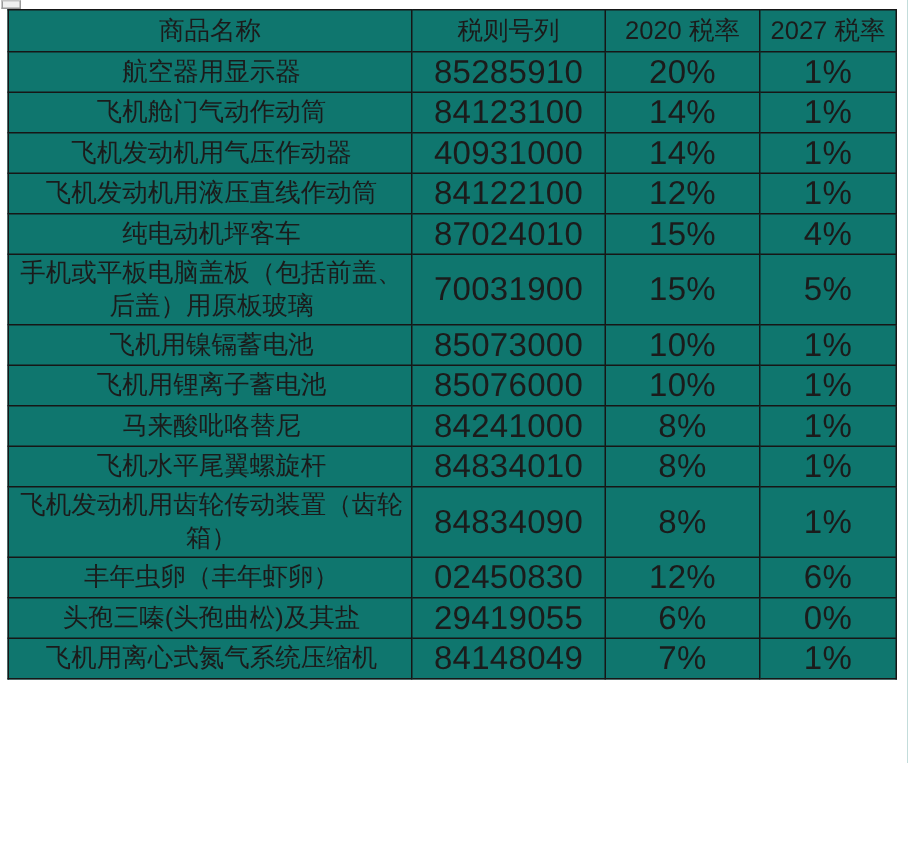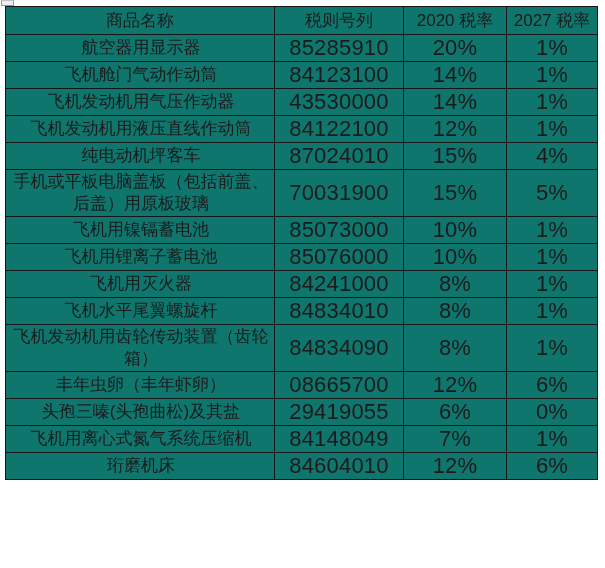--- a/index.html
+++ b/index.html
@@ -79,21 +79,21 @@
         <td class="num-cell">1%</td>
       </tr>
       <tr>
         <td class="name-cell">飞机舱门气动作动筒</td>
         <td class="num-cell">84123100</td>
         <td class="num-cell">14%</td>
         <td class="num-cell">1%</td>
       </tr>
       <tr>
         <td class="name-cell">飞机发动机用气压作动器</td>
-        <td class="num-cell">43530000</td>
+        <td class="num-cell">40931000</td>
         <td class="num-cell">14%</td>
         <td class="num-cell">1%</td>
       </tr>
       <tr>
         <td class="name-cell">飞机发动机用液压直线作动筒</td>
         <td class="num-cell">84122100</td>
         <td class="num-cell">12%</td>
         <td class="num-cell">1%</td>
       </tr>
       <tr>
@@ -114,55 +114,49 @@
         <td class="num-cell">10%</td>
         <td class="num-cell">1%</td>
       </tr>
       <tr>
         <td class="name-cell">飞机用锂离子蓄电池</td>
         <td class="num-cell">85076000</td>
         <td class="num-cell">10%</td>
         <td class="num-cell">1%</td>
       </tr>
       <tr>
-        <td class="name-cell">飞机用灭火器</td>
+        <td class="name-cell">马来酸吡咯替尼</td>
         <td class="num-cell">84241000</td>
         <td class="num-cell">8%</td>
         <td class="num-cell">1%</td>
       </tr>
       <tr>
         <td class="name-cell">飞机水平尾翼螺旋杆</td>
         <td class="num-cell">84834010</td>
         <td class="num-cell">8%</td>
         <td class="num-cell">1%</td>
       </tr>
       <tr>
         <td class="name-cell">飞机发动机用齿轮传动装置（齿轮箱）</td>
         <td class="num-cell">84834090</td>
         <td class="num-cell">8%</td>
         <td class="num-cell">1%</td>
       </tr>
       <tr>
         <td class="name-cell">丰年虫卵（丰年虾卵）</td>
-        <td class="num-cell">08665700</td>
+        <td class="num-cell">02450830</td>
         <td class="num-cell">12%</td>
         <td class="num-cell">6%</td>
       </tr>
       <tr>
         <td class="name-cell">头孢三嗪(头孢曲松)及其盐</td>
         <td class="num-cell">29419055</td>
         <td class="num-cell">6%</td>
         <td class="num-cell">0%</td>
       </tr>
       <tr>
         <td class="name-cell">飞机用离心式氮气系统压缩机</td>
         <td class="num-cell">84148049</td>
         <td class="num-cell">7%</td>
         <td class="num-cell">1%</td>
       </tr>
-      <tr>
-        <td class="name-cell">珩磨机床</td>
-        <td class="num-cell">84604010</td>
-        <td class="num-cell">12%</td>
-        <td class="num-cell">6%</td>
-      </tr>
     </tbody>
 </table>
 
 </body></html>

